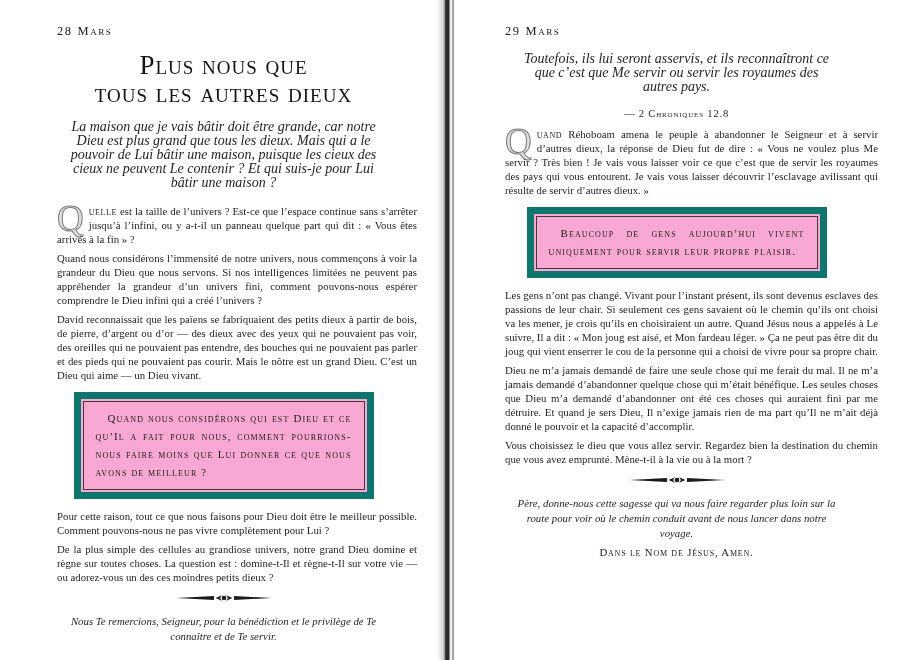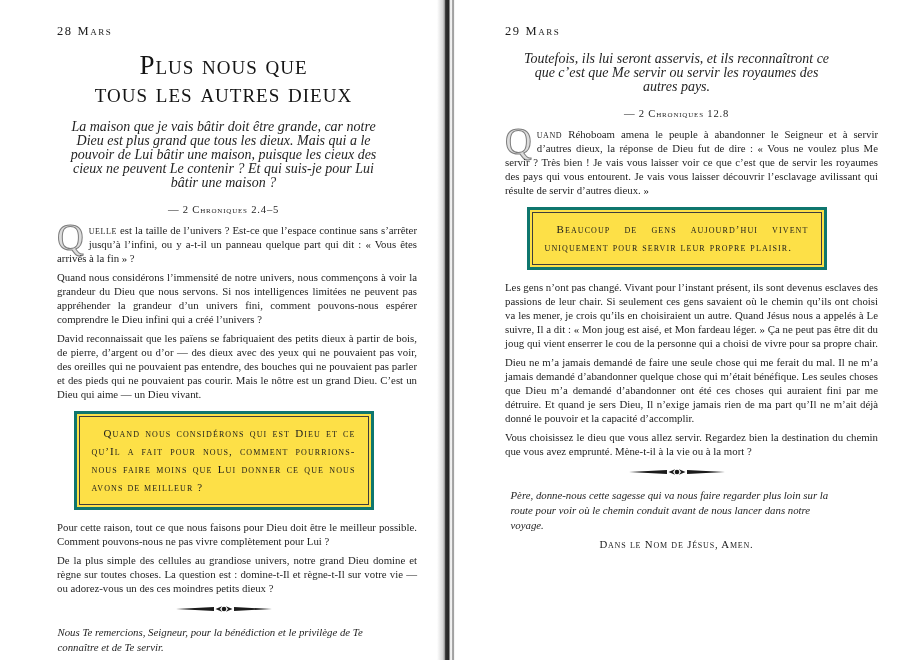--- a/index.html
+++ b/index.html
@@ -46,32 +46,32 @@
   }
   .dropcap {
     float:left; font-size:37px; line-height:27px;
     padding:1px 5px 0 0;
     color:#dcdcdc; -webkit-text-stroke:1px #7d7d7d;
   }
   .sc-lead { font-variant:small-caps; letter-spacing:0.6px; }
 
   .callout {
     width:300px; margin:10px auto; box-sizing:border-box;
-    border:3px solid #0f766e; padding:2px; background:#fde047;
+    border:7px solid #0f766e; padding:2px; background:#f9a8d4;
   }
   .callout-inner {
     border:1px solid #3d3d3d; padding:7px 12px 8px;
     font-variant:small-caps; font-size:11px; letter-spacing:1.1px;
     line-height:18px; text-align:justify; text-indent:12px; color:#1b1b1b;
   }
 
   .ornament { display:block; margin:8px auto; width:96px; height:12px; }
 
   .prayer {
-    margin:10px auto 0; width:332px; 
+    margin:10px auto 0; width:332px; text-align:center;
     font-style:italic; font-size:10.8px; line-height:15px; color:#242424;
   }
   .amen {
     margin:5px 0 0; text-align:center;
     font-variant:small-caps; font-size:10.8px; letter-spacing:0.8px; color:#1b1b1b;font-family:Liberation Serif, serif;
   }
 
   .gutter {
     position:absolute; left:437px; top:0; width:20px; height:660px;
     background:linear-gradient(to right,
@@ -98,21 +98,20 @@
 
   <section class="page page-left">
     <div class="date">28 Mars</div>
 
     <h1 class="title">
       <div>Plus nous que</div>
       <div>tous les autres dieux</div>
     </h1>
 
     <div class="epigraph">La maison que je vais bâtir doit être grande, car notre Dieu est plus grand que tous les dieux. Mais qui a le pouvoir de Lui bâtir une maison, puisque les cieux des cieux ne peuvent Le contenir ? Et qui suis-je pour Lui bâtir une maison ?</div>
-    <div class="attribution">— 2 Chroniques 2.4–5</div>
 
     <div class="bodyblock">
       <p class="body">
         <span class="dropcap">Q</span><span class="sc-lead">uelle</span><span> est la taille de l’univers ? Est-ce que l’espace continue sans s’arrêter jusqu’à l’infini, ou y a-t-il un panneau quelque part qui dit : « Vous êtes arrivés à la fin » ?</span>
       </p>
       <p class="body">Quand nous considérons l’immensité de notre univers, nous commençons à voir la grandeur du Dieu que nous servons. Si nos intelligences limitées ne peuvent pas appréhender la grandeur d’un univers fini, comment pouvons-nous espérer comprendre le Dieu infini qui a créé l’univers ?</p>
       <p class="body">David reconnaissait que les païens se fabriquaient des petits dieux à partir de bois, de pierre, d’argent ou d’or — des dieux avec des yeux qui ne pouvaient pas voir, des oreilles qui ne pouvaient pas entendre, des bouches qui ne pouvaient pas parler et des pieds qui ne pouvaient pas courir. Mais le nôtre est un grand Dieu. C’est un Dieu qui aime — un Dieu vivant.</p>
     </div>
 
     <div class="callout">

